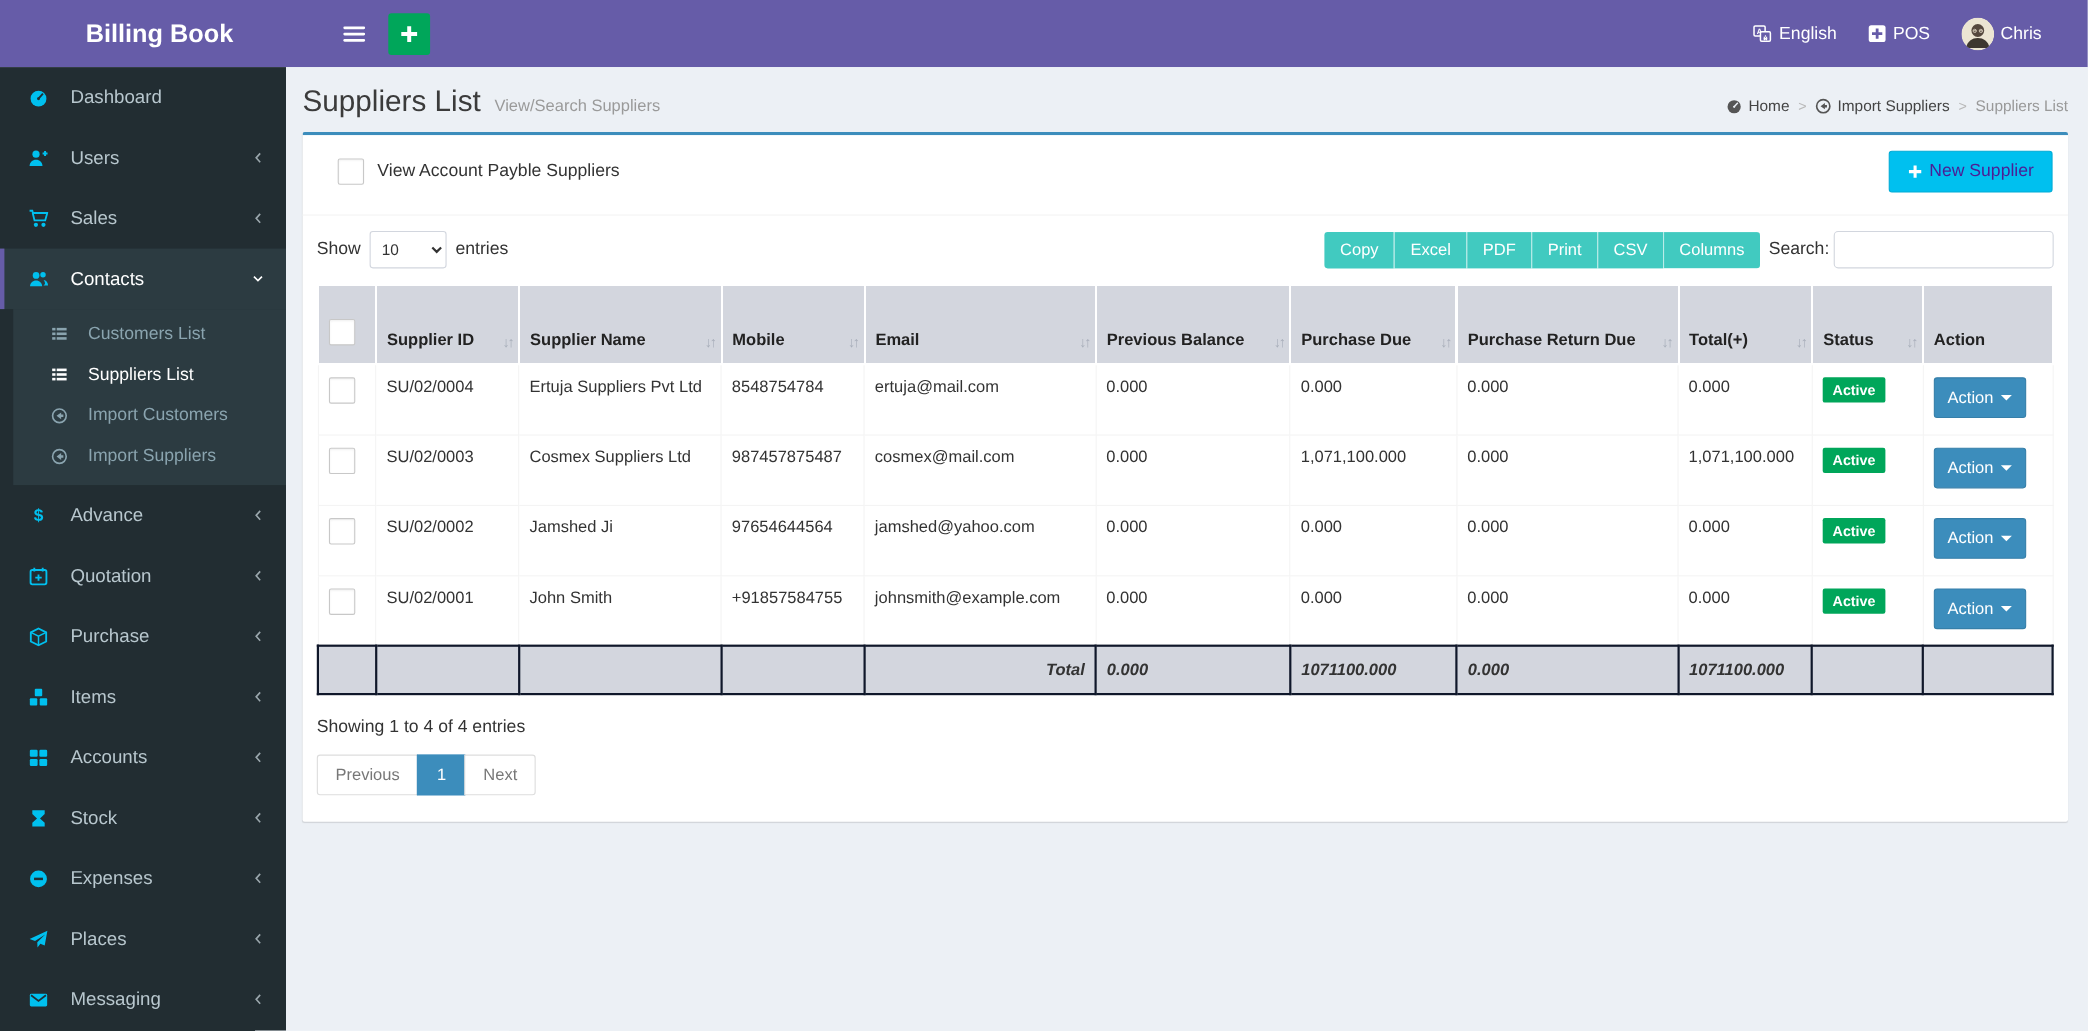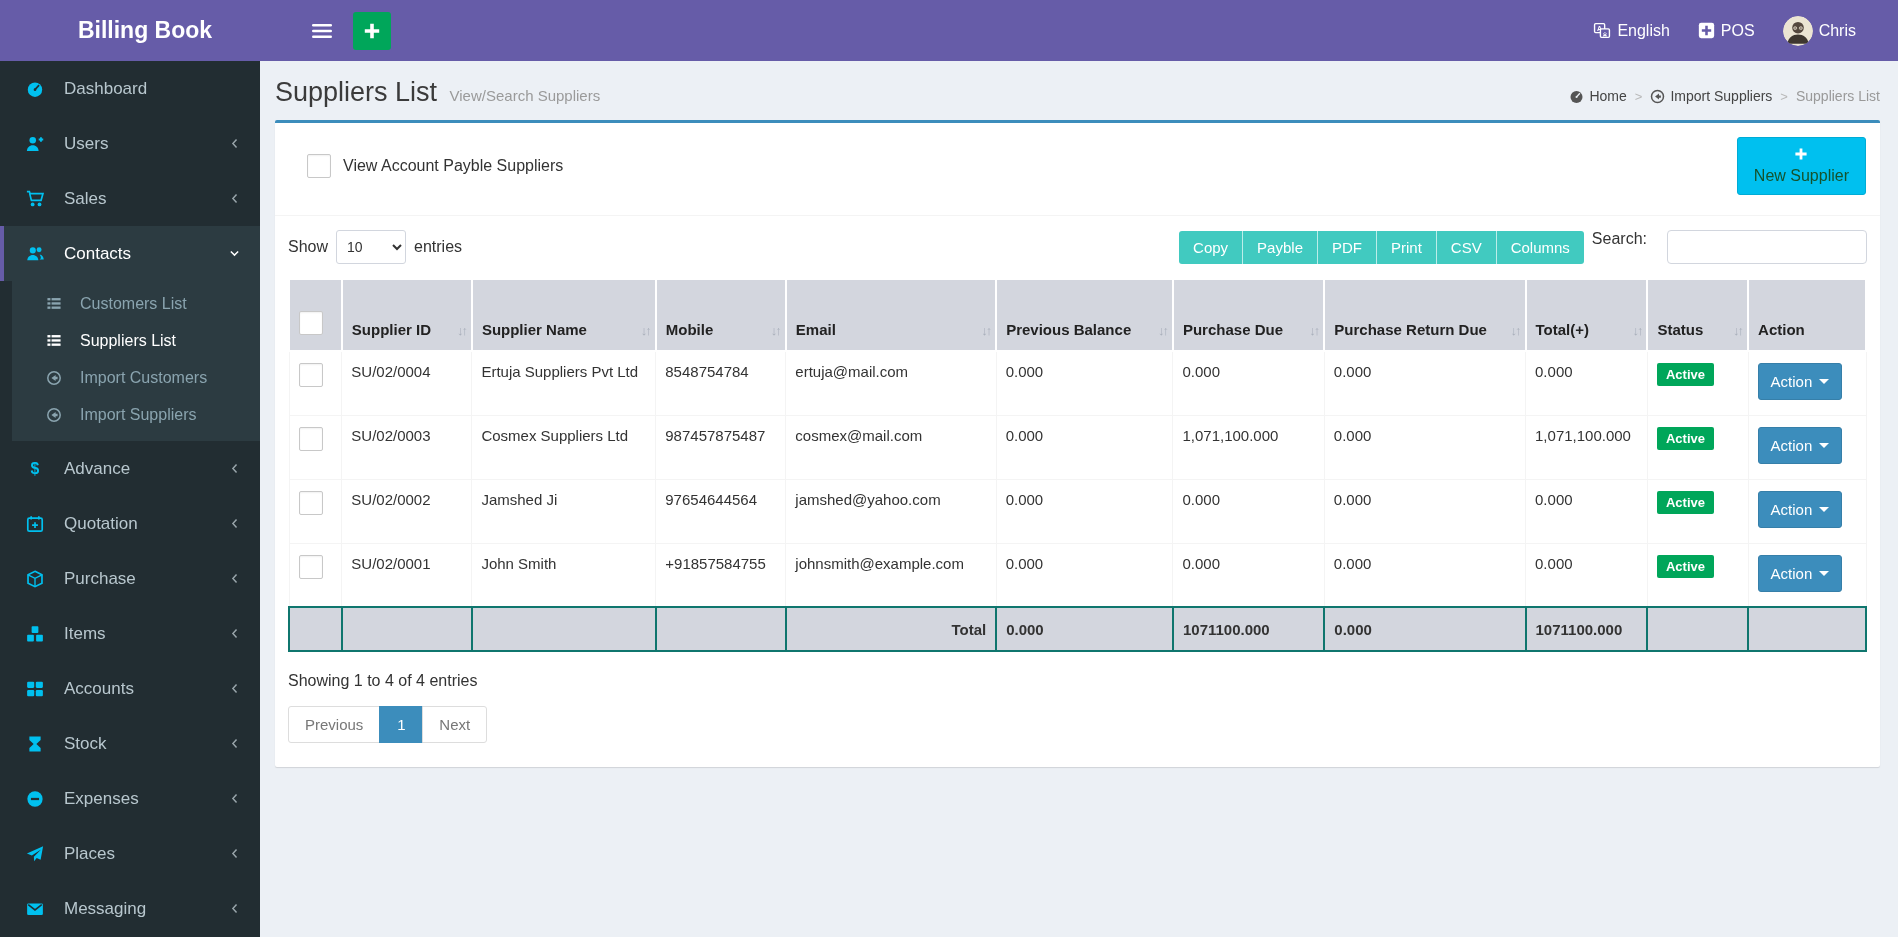--- a/index.html
+++ b/index.html
@@ -49,55 +49,55 @@
 
   
   .panel { margin:2px 18px 0 15px; background:#fff; border-top:3px solid #3c8dbc;
            border-radius:2px; box-shadow:0 1px 1px rgba(0,0,0,.12); }
   .panel-header { display:flex; align-items:center; justify-content:space-between;
                   padding:14px 14px 20px; border-bottom:1px solid #f4f4f4; }
   .chk-wrap { display:flex; align-items:center; gap:12px; padding-left:18px; }
   input[type="checkbox"] { appearance:none; -webkit-appearance:none; width:24px; height:24px;
       border:1px solid #c8c8c8; background:#fff; border-radius:2px; cursor:pointer; box-shadow:inset 0 1px 2px rgba(0,0,0,.06); }
   .chk-label { font-size:16px; color:#333; cursor:pointer; }
-  .btn-new { display:flex; align-items:center; gap:6px; background:#00c0ef; color:#14532d; border:1px solid #00acd6;
-             font-size:16px; padding:9px 16px; border-radius:3px; cursor:pointer; font-family:inherit;flex-direction:column; }
+  .btn-new { display:flex; align-items:center; gap:6px; background:#00c0ef; color:#4c1d95; border:1px solid #00acd6;
+             font-size:16px; padding:9px 16px; border-radius:3px; cursor:pointer; font-family:inherit; }
 
   .panel-body { padding:14px 13px 24px; }
   .table-toolbar { display:flex; align-items:center; margin-bottom:14px; }
   .show-label, .entries-label { font-size:16px; color:#333; }
   .page-size { margin:0 8px; height:34px; min-width:70px; border:1px solid #d2d6de; border-radius:3px;
                font-size:14px; color:#333; padding:0 6px; background:#fff; font-family:inherit; }
   .toolbar-spacer { flex:1; }
   .export-group { display:flex; }
   .export-group .exp-btn { background:#41cac0; color:#fff; border:none; border-left:1px solid rgba(255,255,255,.65);
         font-size:15px; padding:8px 14px; cursor:pointer; font-family:inherit; }
   .export-group .exp-btn:first-of-type { border-left:none; border-radius:3px 0 0 3px; }
   .export-group .exp-btn:last-of-type { border-radius:0 3px 3px 0; }
-  .search-wrap { display:flex; gap:20px; margin-left:8px; }
+  .search-wrap { display:flex; align-items:center; gap:4px; margin-left:8px; }
   .search-label { font-size:16px; color:#333; }
   .search-input { width:200px; height:34px; border:1px solid #d2d6de; border-radius:4px; padding:0 8px;
                   font-size:14px; font-family:inherit; }
 
   
   table.suppliers { width:100%; border-collapse:collapse; table-layout:fixed; }
   .suppliers th { background:#d3d6de; color:#222; font-size:15px; font-weight:bold; text-align:left;
       padding:12px 26px 12px 9px; border:2px solid #fff; position:relative; vertical-align:bottom; height:72px; cursor:pointer; }
   .suppliers th.no-sort { cursor:default; padding-right:9px; }
   .sort-icon { position:absolute; right:5px; bottom:12px; color:#a8aeba; font-size:13px; letter-spacing:-2px; font-weight:normal; }
   .suppliers td { font-size:15px; color:#333; padding:11px 9px; border:1px solid #f4f4f4;
                   vertical-align:top; height:64px; background:#fff; word-wrap:break-word; }
   .badge-active { display:inline-block; background:#00a65a; color:#fff; font-size:13px; font-weight:bold;
                   padding:4px 9px; border-radius:2px; }
   .action-btn { background:#3c8dbc; border:1px solid #367fa9; color:#fff; font-size:15px; padding:9px 12px;
                 border-radius:3px; cursor:pointer; display:inline-flex; align-items:center; gap:7px; font-family:inherit; }
   .caret { width:0; height:0; border-left:5px solid transparent; border-right:5px solid transparent;
            border-top:5px solid #fff; display:inline-block; }
-  .suppliers tfoot td { background:#d3d6de; border:2px solid #0f766e; font-weight:bold; font-size:15px;
-                        height:44px; padding:12px 9px; vertical-align:middle; }
+  .suppliers tfoot td { background:#d3d6de; border:2px solid #0f172a; font-weight:bold; font-size:15px;
+                        height:44px; padding:12px 9px; vertical-align:middle;font-style:italic; }
   .suppliers tfoot td.total-label { text-align:right; }
 
   
   .table-footer { display:flex; align-items:flex-start; justify-content:space-between; margin-top:16px;flex-direction:column; }
   .showing-text { font-size:16px; color:#333; padding-top:4px; }
   .pagination { display:inline-flex; margin-top:16px; }
   .page-btn { min-width:44px; padding:9px 16px; font-size:15px; background:#fff; color:#777;
               border:1px solid #ddd; margin-left:-1px; cursor:pointer; text-align:center; font-family:Liberation Sans, sans-serif; }
   .page-btn:first-child { border-radius:3px 0 0 3px; margin-left:0; }
   .page-btn:last-child { border-radius:0 3px 3px 0; }
@@ -476,21 +476,21 @@
             <span class="show-label">Show</span>
             <select class="page-size">
               <option>10</option>
             </select>
             <span class="entries-label">entries</span>
             <div class="toolbar-spacer"></div>
             <div class="export-group">
 
                 <button class="exp-btn">Copy</button>
 
-                <button class="exp-btn">Payble</button>
+                <button class="exp-btn">Excel</button>
 
                 <button class="exp-btn">PDF</button>
 
                 <button class="exp-btn">Print</button>
 
                 <button class="exp-btn">CSV</button>
 
                 <button class="exp-btn">Columns</button>
               </div>
             <div class="search-wrap">

